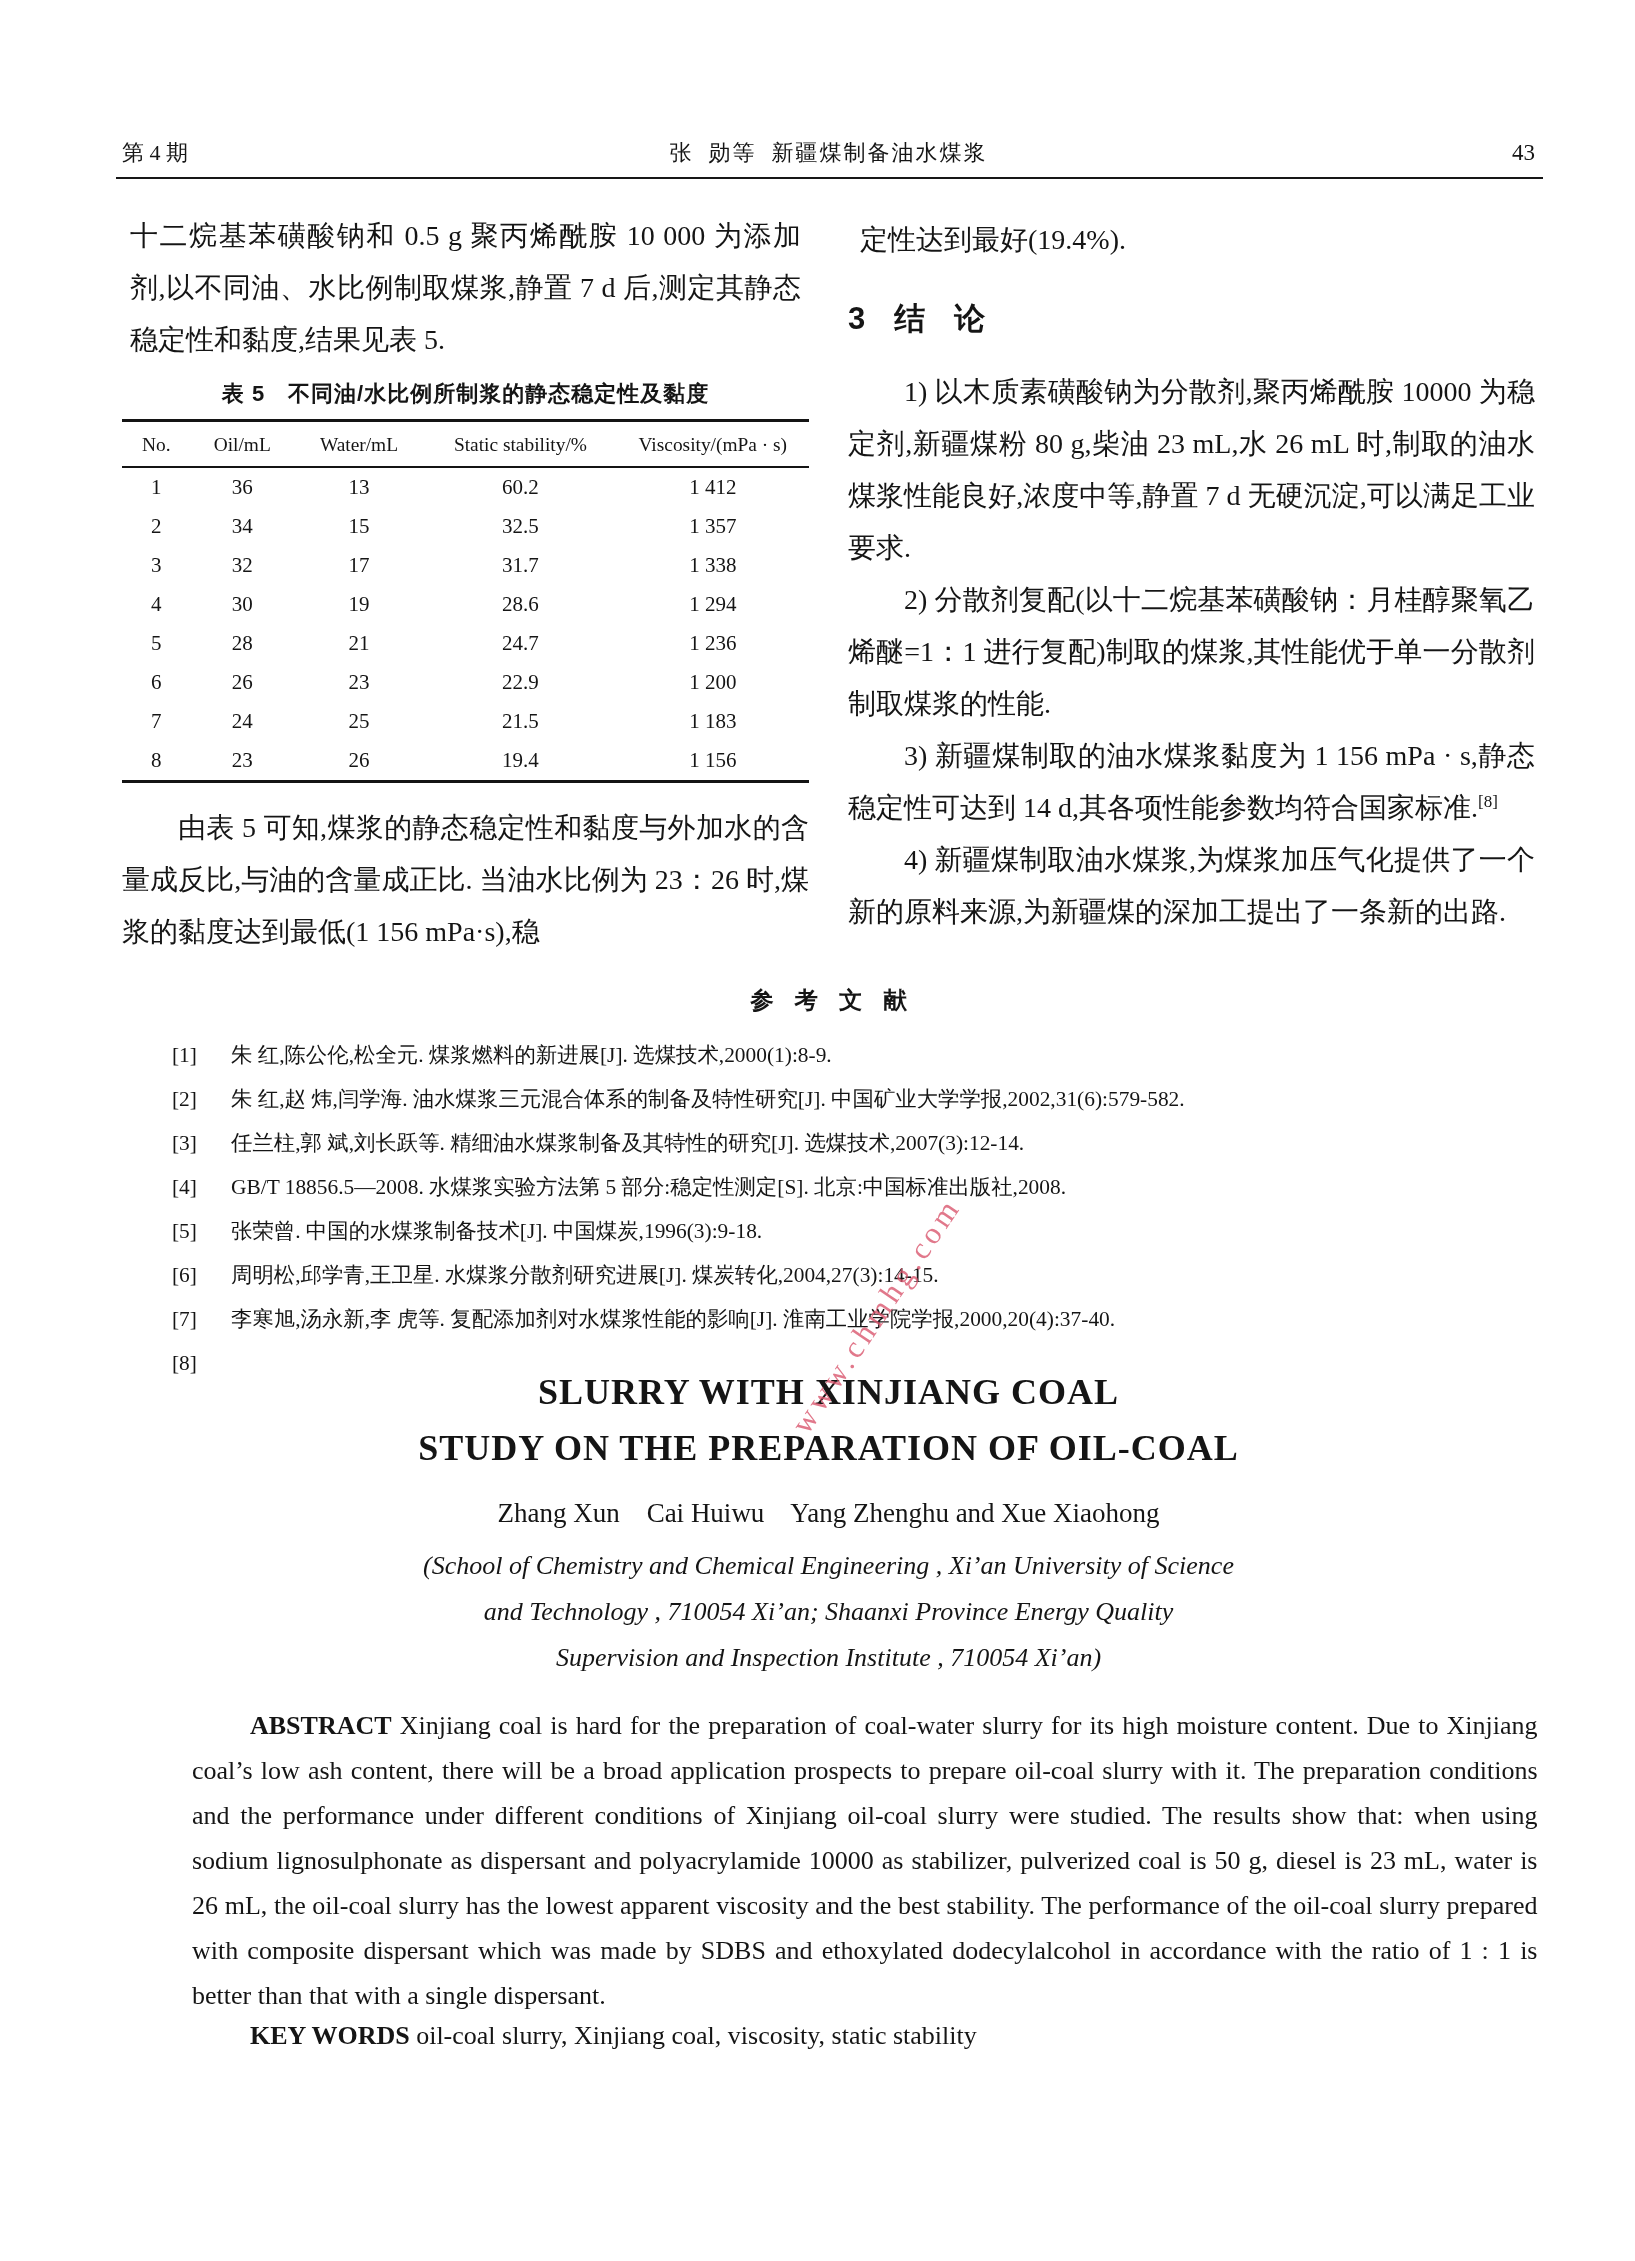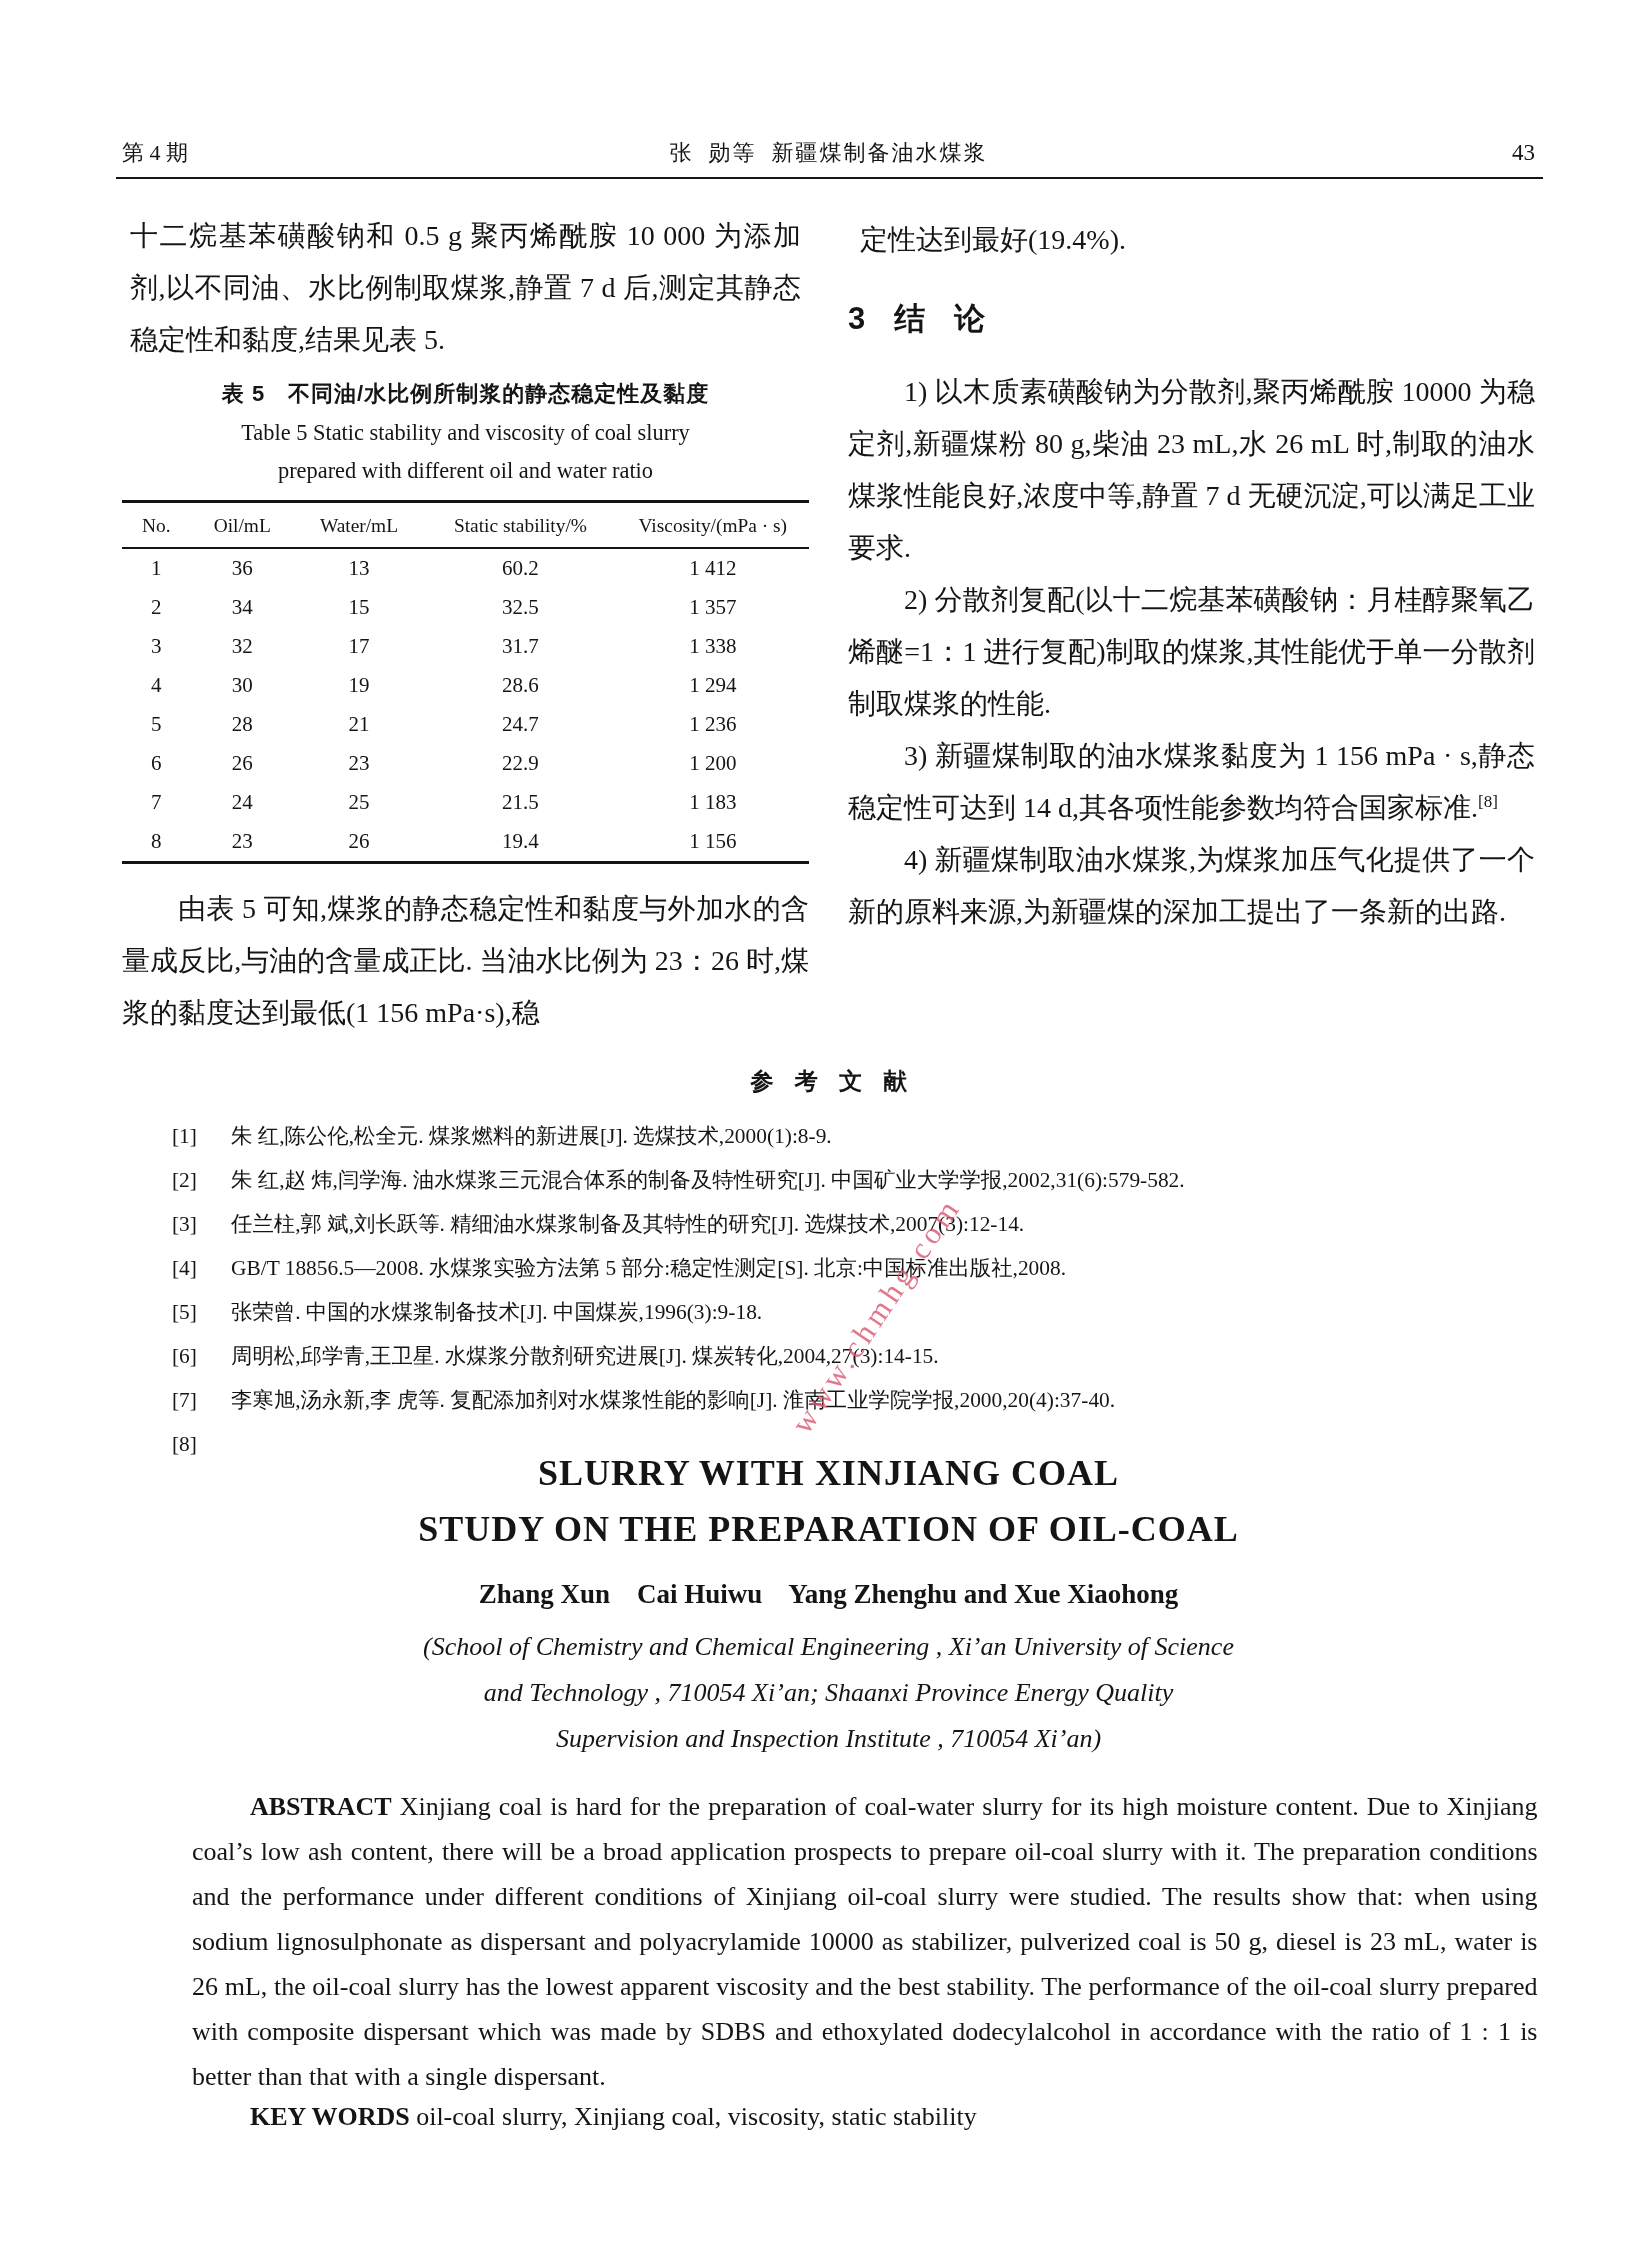--- a/index.html
+++ b/index.html
@@ -39,21 +39,21 @@
   
   .refhead{font-family:"Liberation Sans","DejaVu Sans",sans-serif;font-weight:bold;
            font-size:23.4px;text-align:center;letter-spacing:21px;margin:26px 0 0 21px;}
   .reflist{margin:22px 0 0 50px;padding-right:5px;}
   .refitem{position:relative;padding-left:59px;font-size:21.4px;line-height:34px;
            margin-bottom:10px;text-align:justify;}
   .refitem .lab{position:absolute;left:0;top:0;}
   
   .etitle{font-size:36px;font-weight:bold;text-align:center;line-height:56px;
           margin-top:28px;letter-spacing:1px;}
-  .eauthors{font-size:27px;font-weight:bold;text-align:center;margin-top:22px;white-space:pre;}
+  .eauthors{font-size:27px;font-weight:normal;text-align:center;margin-top:22px;white-space:pre;}
   .eaff{font-size:26px;font-style:italic;text-align:center;line-height:46px;margin-top:14px;}
   .eabstract{font-size:26px;line-height:45px;text-align:justify;
              margin:22px -2.5px 0 70px;text-indent:58px;}
   .ekeywords{font-size:26px;margin:3px -2.5px 0 70px;text-indent:58px;}
   .blab{font-weight:bold;}
   
   .watermark{position:absolute;left:784px;top:1420px;transform:rotate(-56deg);
              transform-origin:0 0;font-size:31px;letter-spacing:4.5px;
              color:#d9536b;opacity:.78;font-family:"Liberation Serif",serif;
              pointer-events:none;}
@@ -69,24 +69,20 @@
     <span class="pageno">43</span>
   </div>
   <hr class="runrule">
 
   <div class="cols">
 
     <div class="col">
       <p class="cn" style="margin:8px;">十二烷基苯磺酸钠和 0.5 g 聚丙烯酰胺 10 000 为添加剂,以不同油、水比例制取煤浆,静置 7 d 后,测定其静态稳定性和黏度,结果见表 5.</p>
 
       <div class="tcap-zh">表 5　不同油/水比例所制浆的静态稳定性及黏度</div>
-      <div class="tcap-en">
-        <div>Table 5   Static stability and viscosity of coal slurry</div>
-        <div>prepared with different oil and water ratio</div>
-      </div>
 
       <table class="data">
         <thead>
           <tr>
             <th style="width:10%">No.</th>
             <th style="width:15%">Oil/mL</th>
             <th style="width:19%">Water/mL</th>
             <th style="width:28%">Static stability/%</th>
             <th style="width:28%">Viscosity/(mPa · s)</th>
           </tr>

